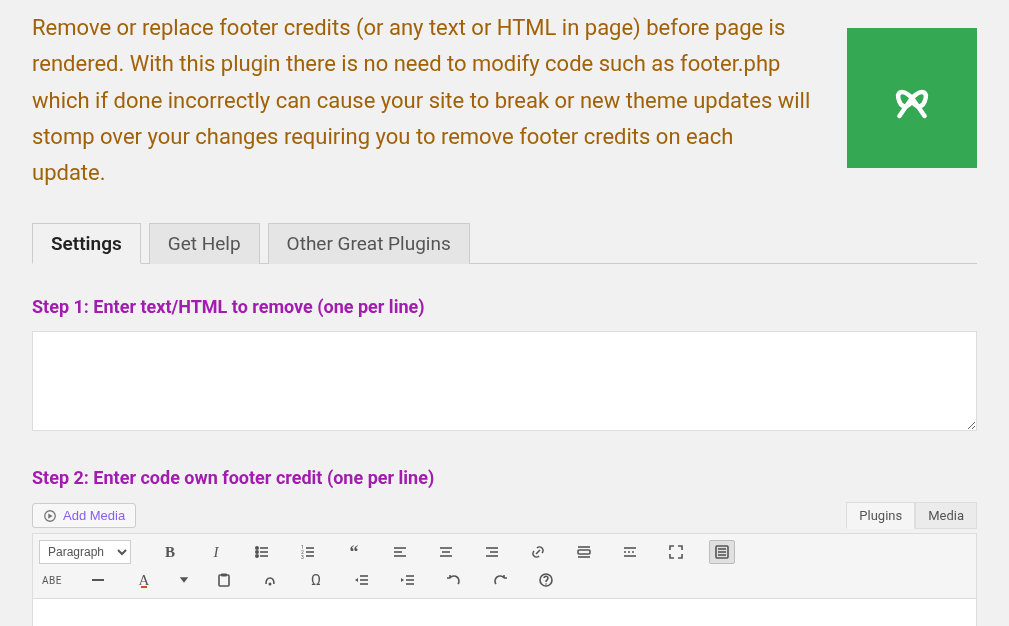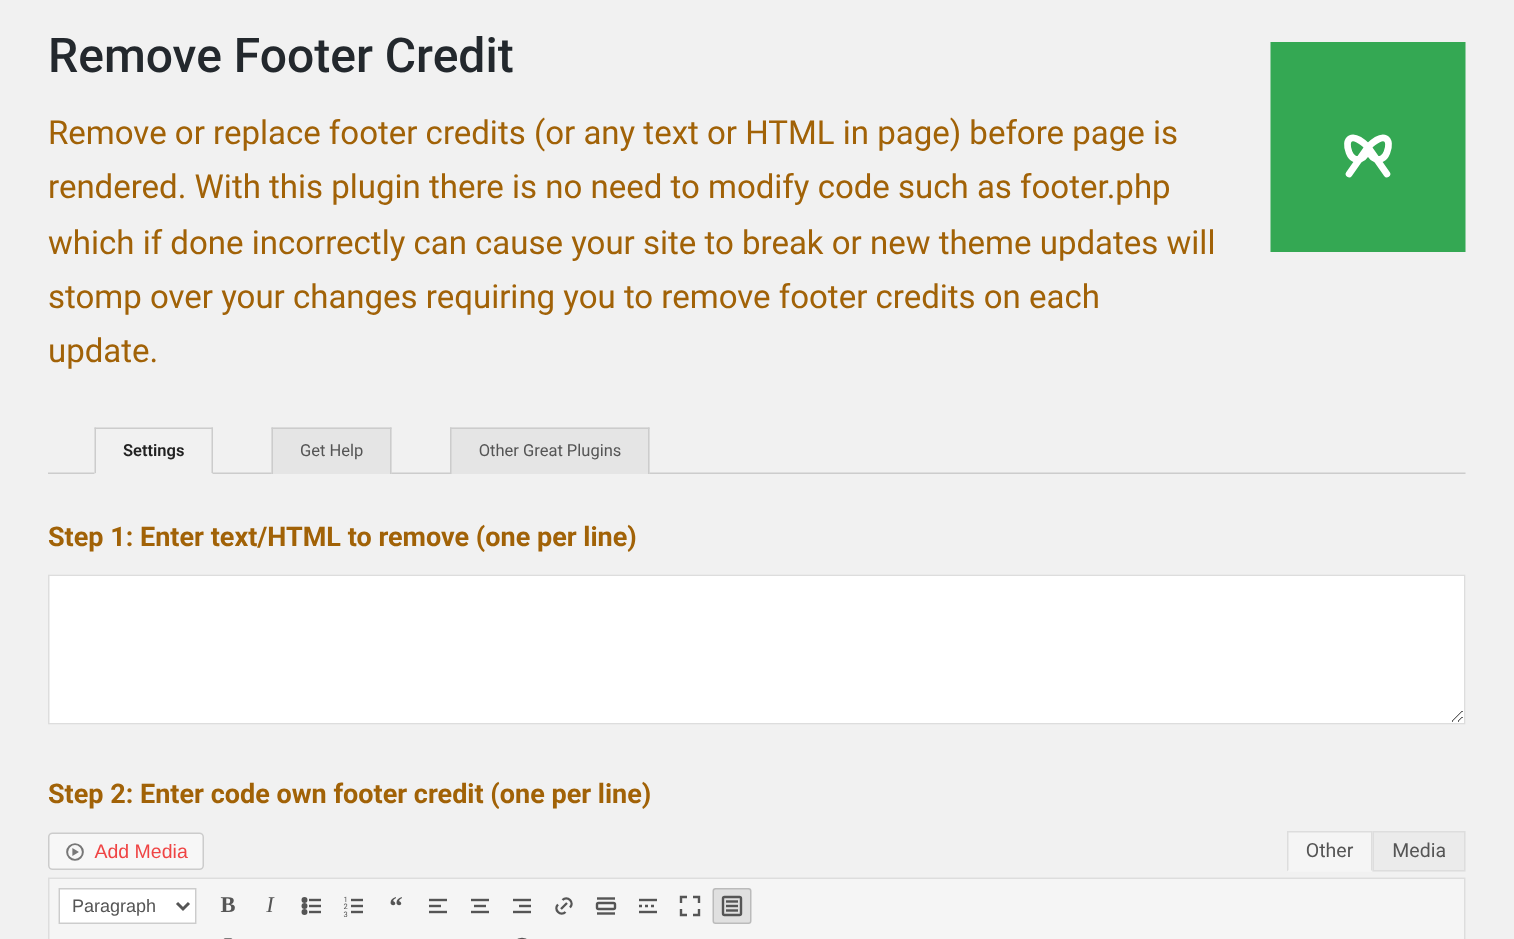--- a/index.html
+++ b/index.html
@@ -41,40 +41,39 @@
     margin-top: 18px;
   }
   .logo-box svg { width: 54px; height: 54px; }
   .tabs {
     display: flex;
     border-bottom: 1px solid #ccc;
     margin-top: 10px;
   }
   .tab {
     padding: 8px 18px;
-    font-size: 11px;
+    font-size: 19px;
     color: #555;
     background: #e5e5e5;
     border: 1px solid #ccc;
     border-bottom: none;
     margin-right: 8px;
     margin-bottom: -1px;
     cursor: pointer;
-    margin-left: 31px;
   }
   .tab.active {
     background: #f1f1f1;
     border-bottom: 1px solid #f1f1f1;
     font-weight: 600;
     color: #222;
   }
   .section-title {
     font-size: 18px;
     font-weight: 700;
-    color: #a16207;
+    color: #a21caf;
     margin: 32px 0 14px 0;
   }
   textarea.main-input {
     width: 100%;
     height: 100px;
     border: 1px solid #ddd;
     background: #fff;
     resize: vertical;
     padding: 8px;
     font-size: 14px;
@@ -89,21 +88,21 @@
   }
   .add-media-btn {
     display: inline-flex;
     align-items: center;
     gap: 6px;
     background: #f7f7f7;
     border: 1px solid #ccc;
     border-radius: 3px;
     padding: 4px 10px;
     font-size: 13px;
-    color: #ef4444;
+    color: #8b5cf6;
     cursor: pointer;
   }
   .add-media-btn svg { width: 14px; height: 14px; }
   .editor-mode-tabs { display: flex; }
   .mode-tab {
     font-size: 13px;
     color: #555;
     padding: 5px 12px;
     border: 1px solid #ddd;
     background: #ebebeb;
@@ -115,21 +114,21 @@
     color: #555;
   }
   .toolbar {
     background: #f5f5f5;
     border: 1px solid #ddd;
     padding: 4px 6px;
   }
   .toolbar-row {
     display: flex;
     align-items: flex-start;
-    gap: 2px;
+    gap: 20px;
     padding: 2px 0;
   }
   .format-select {
     width: 92px;
     font-size: 12px;
     padding: 3px 4px;
     border: 1px solid #ccc;
     background: #fff;
     color: #555;
     cursor: pointer;
@@ -161,21 +160,20 @@
   .color-a { font-family: serif; font-size: 15px; position: relative; }
   .color-underline { position:absolute; left:2px; right:2px; bottom:1px; height:2px; background:#d54e21; }
 </style>
 </head>
 <body>
 
 
 
 <div class="header-row">
   <div class="header-text">
-    <h1>Remove Footer Credit</h1>
     <p class="desc">Remove or replace footer credits (or any text or HTML in page) before page is rendered. With this plugin there is no need to modify code such as footer.php which if done incorrectly can cause your site to break or new theme updates will stomp over your changes requiring you to remove footer credits on each update.</p>
   </div>
   <div class="logo-box">
     <svg viewBox="0 0 60 60">
       <g fill="none" stroke="#fff" stroke-width="5" stroke-linecap="round">
         <path d="M30 30 C 18 18, 12 24, 16 34 C 20 44, 30 38, 30 30 Z"></path>
         <path d="M30 30 C 42 18, 48 24, 44 34 C 40 44, 30 38, 30 30 Z"></path>
         <line x1="30" y1="30" x2="16" y2="50"></line>
         <line x1="30" y1="30" x2="44" y2="50"></line>
       </g>
@@ -197,21 +195,21 @@
 <div class="editor-wrap">
   <div class="editor-toprow">
     <button class="add-media-btn">
       <svg viewBox="0 0 16 16">
           <circle cx="8" cy="8" r="6" fill="none" stroke="#777" stroke-width="1.5"></circle>
           <path d="M6 5 L11 8 L6 11 Z" fill="#777"></path>
         </svg>
       <span>Add Media</span>
     </button>
     <div class="editor-mode-tabs">
-      <div class="mode-tab active">Other</div>
+      <div class="mode-tab active">Plugins</div>
       <div class="mode-tab">Media</div>
     </div>
   </div>
 
   <div class="toolbar">
     <div class="toolbar-row">
       <select class="format-select">
         <option>Paragraph</option>
       </select>
       <span class="tbtn" title="Bold">

